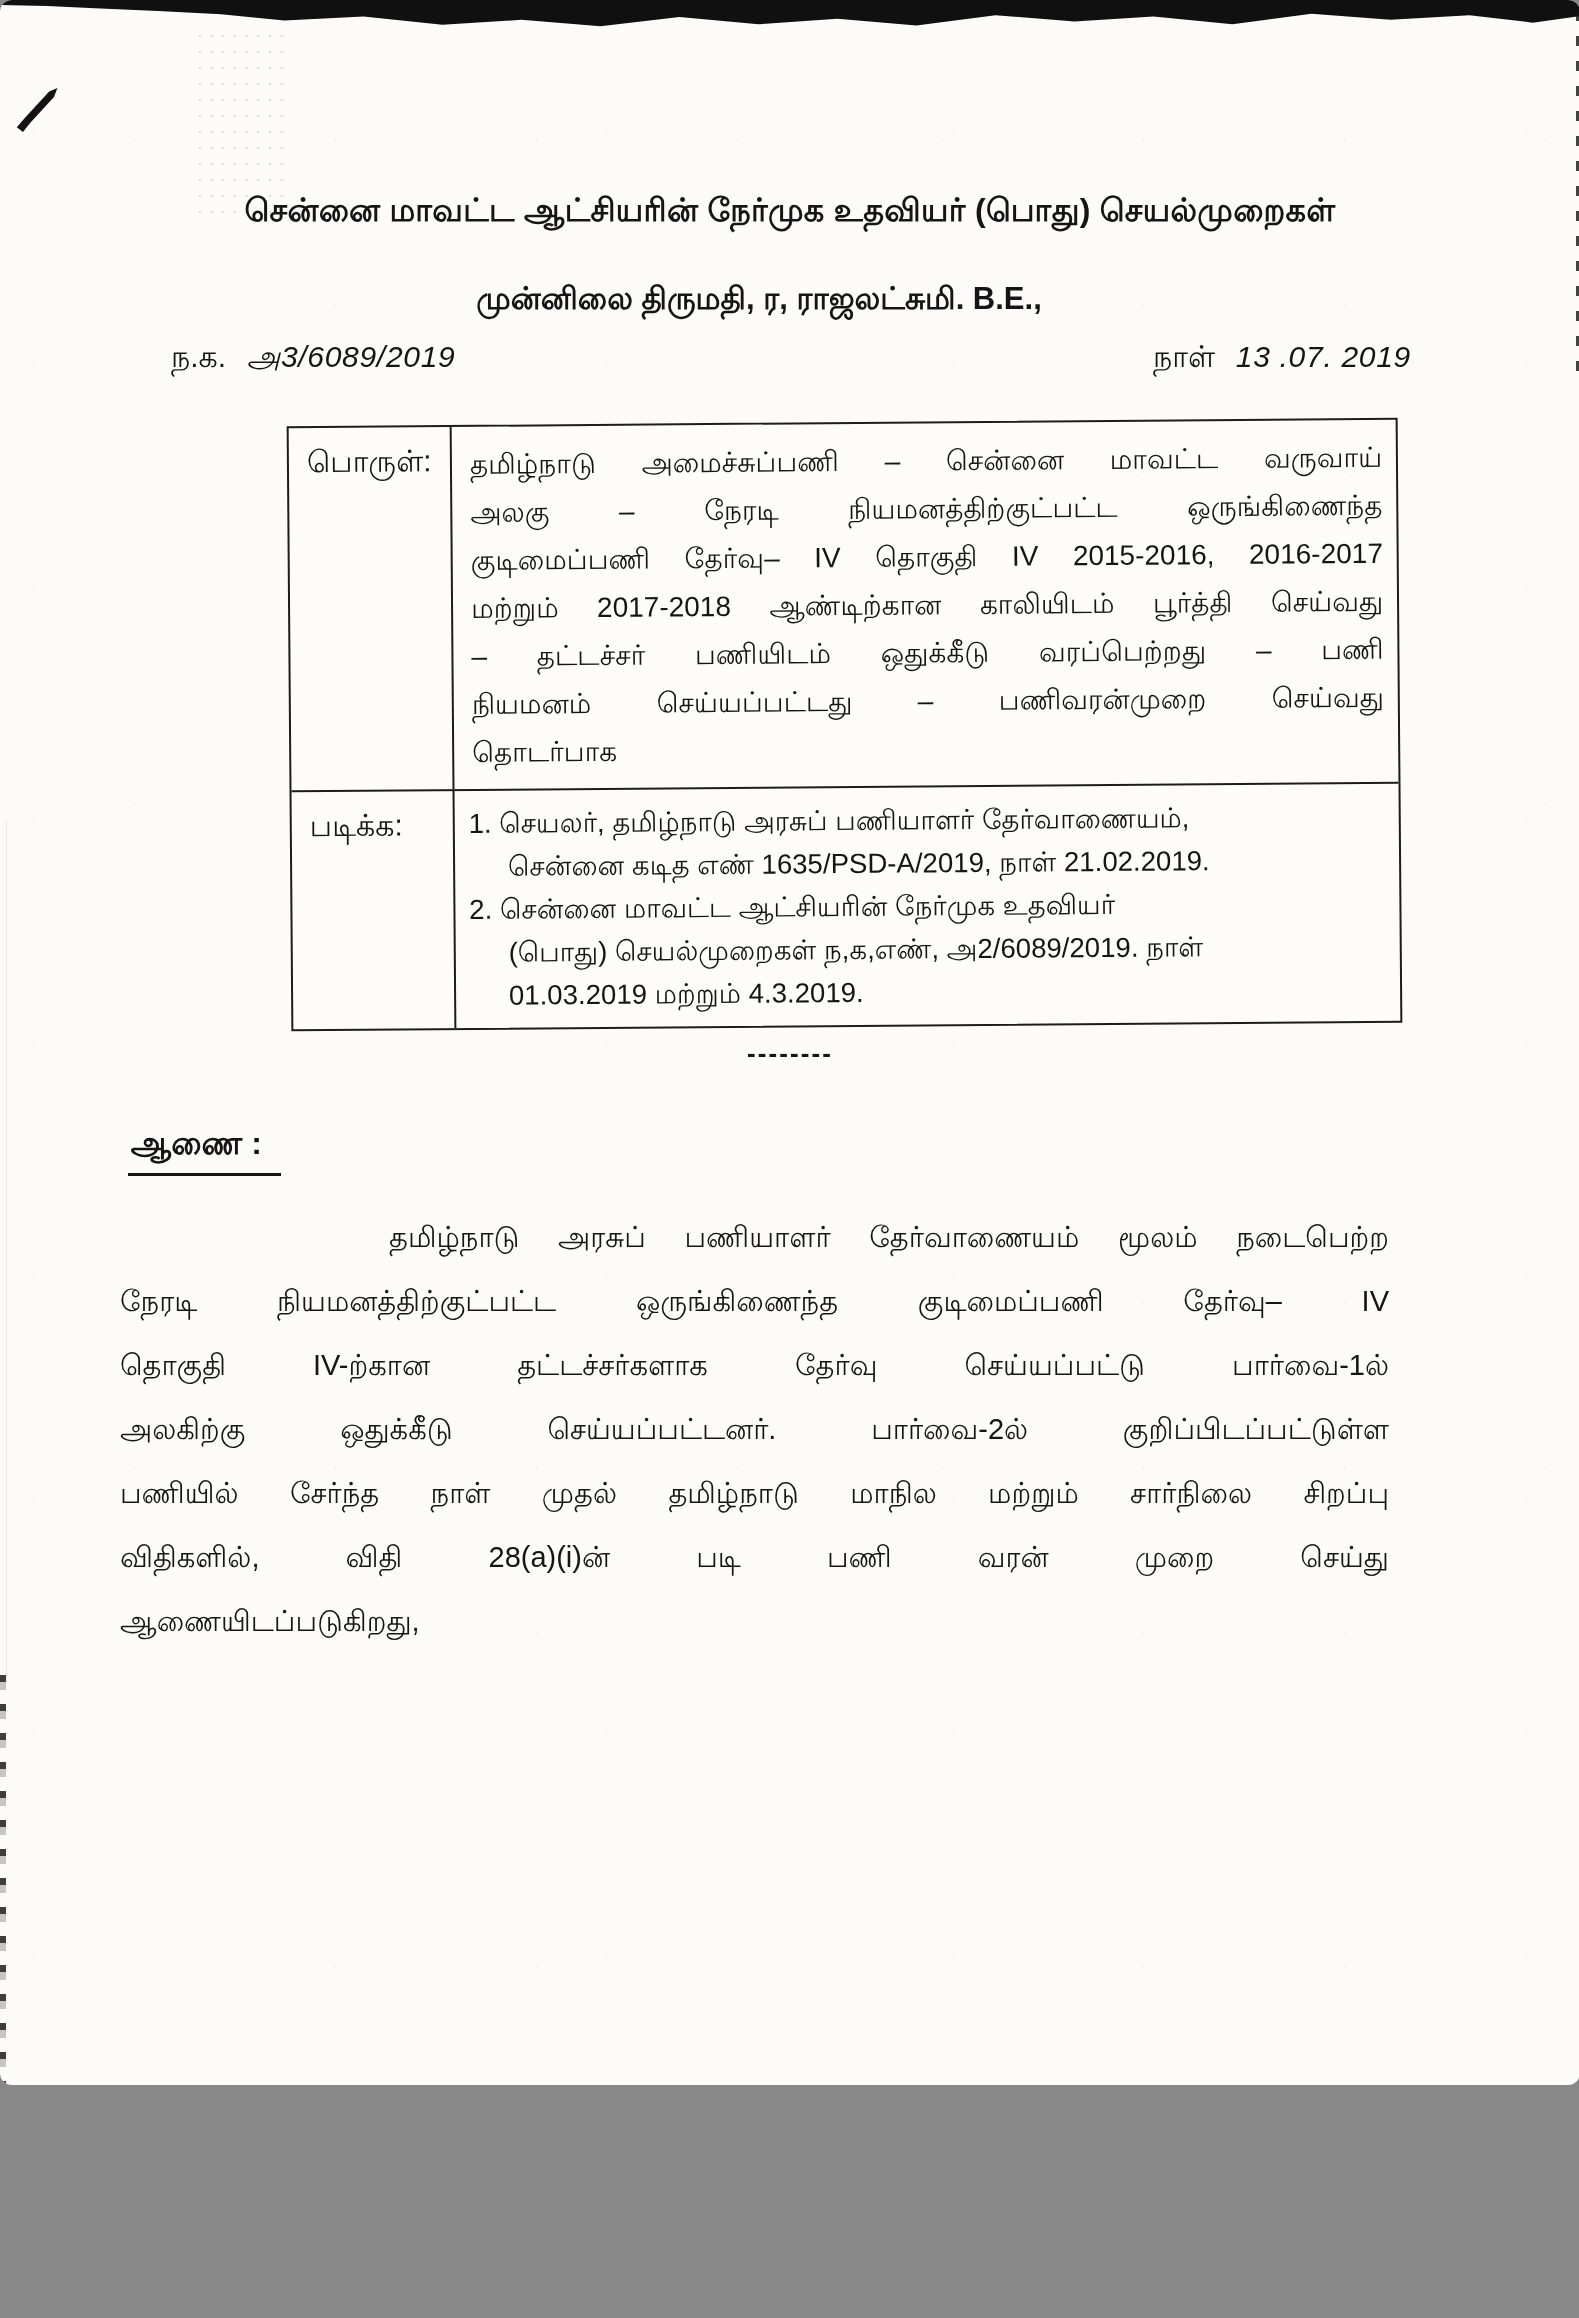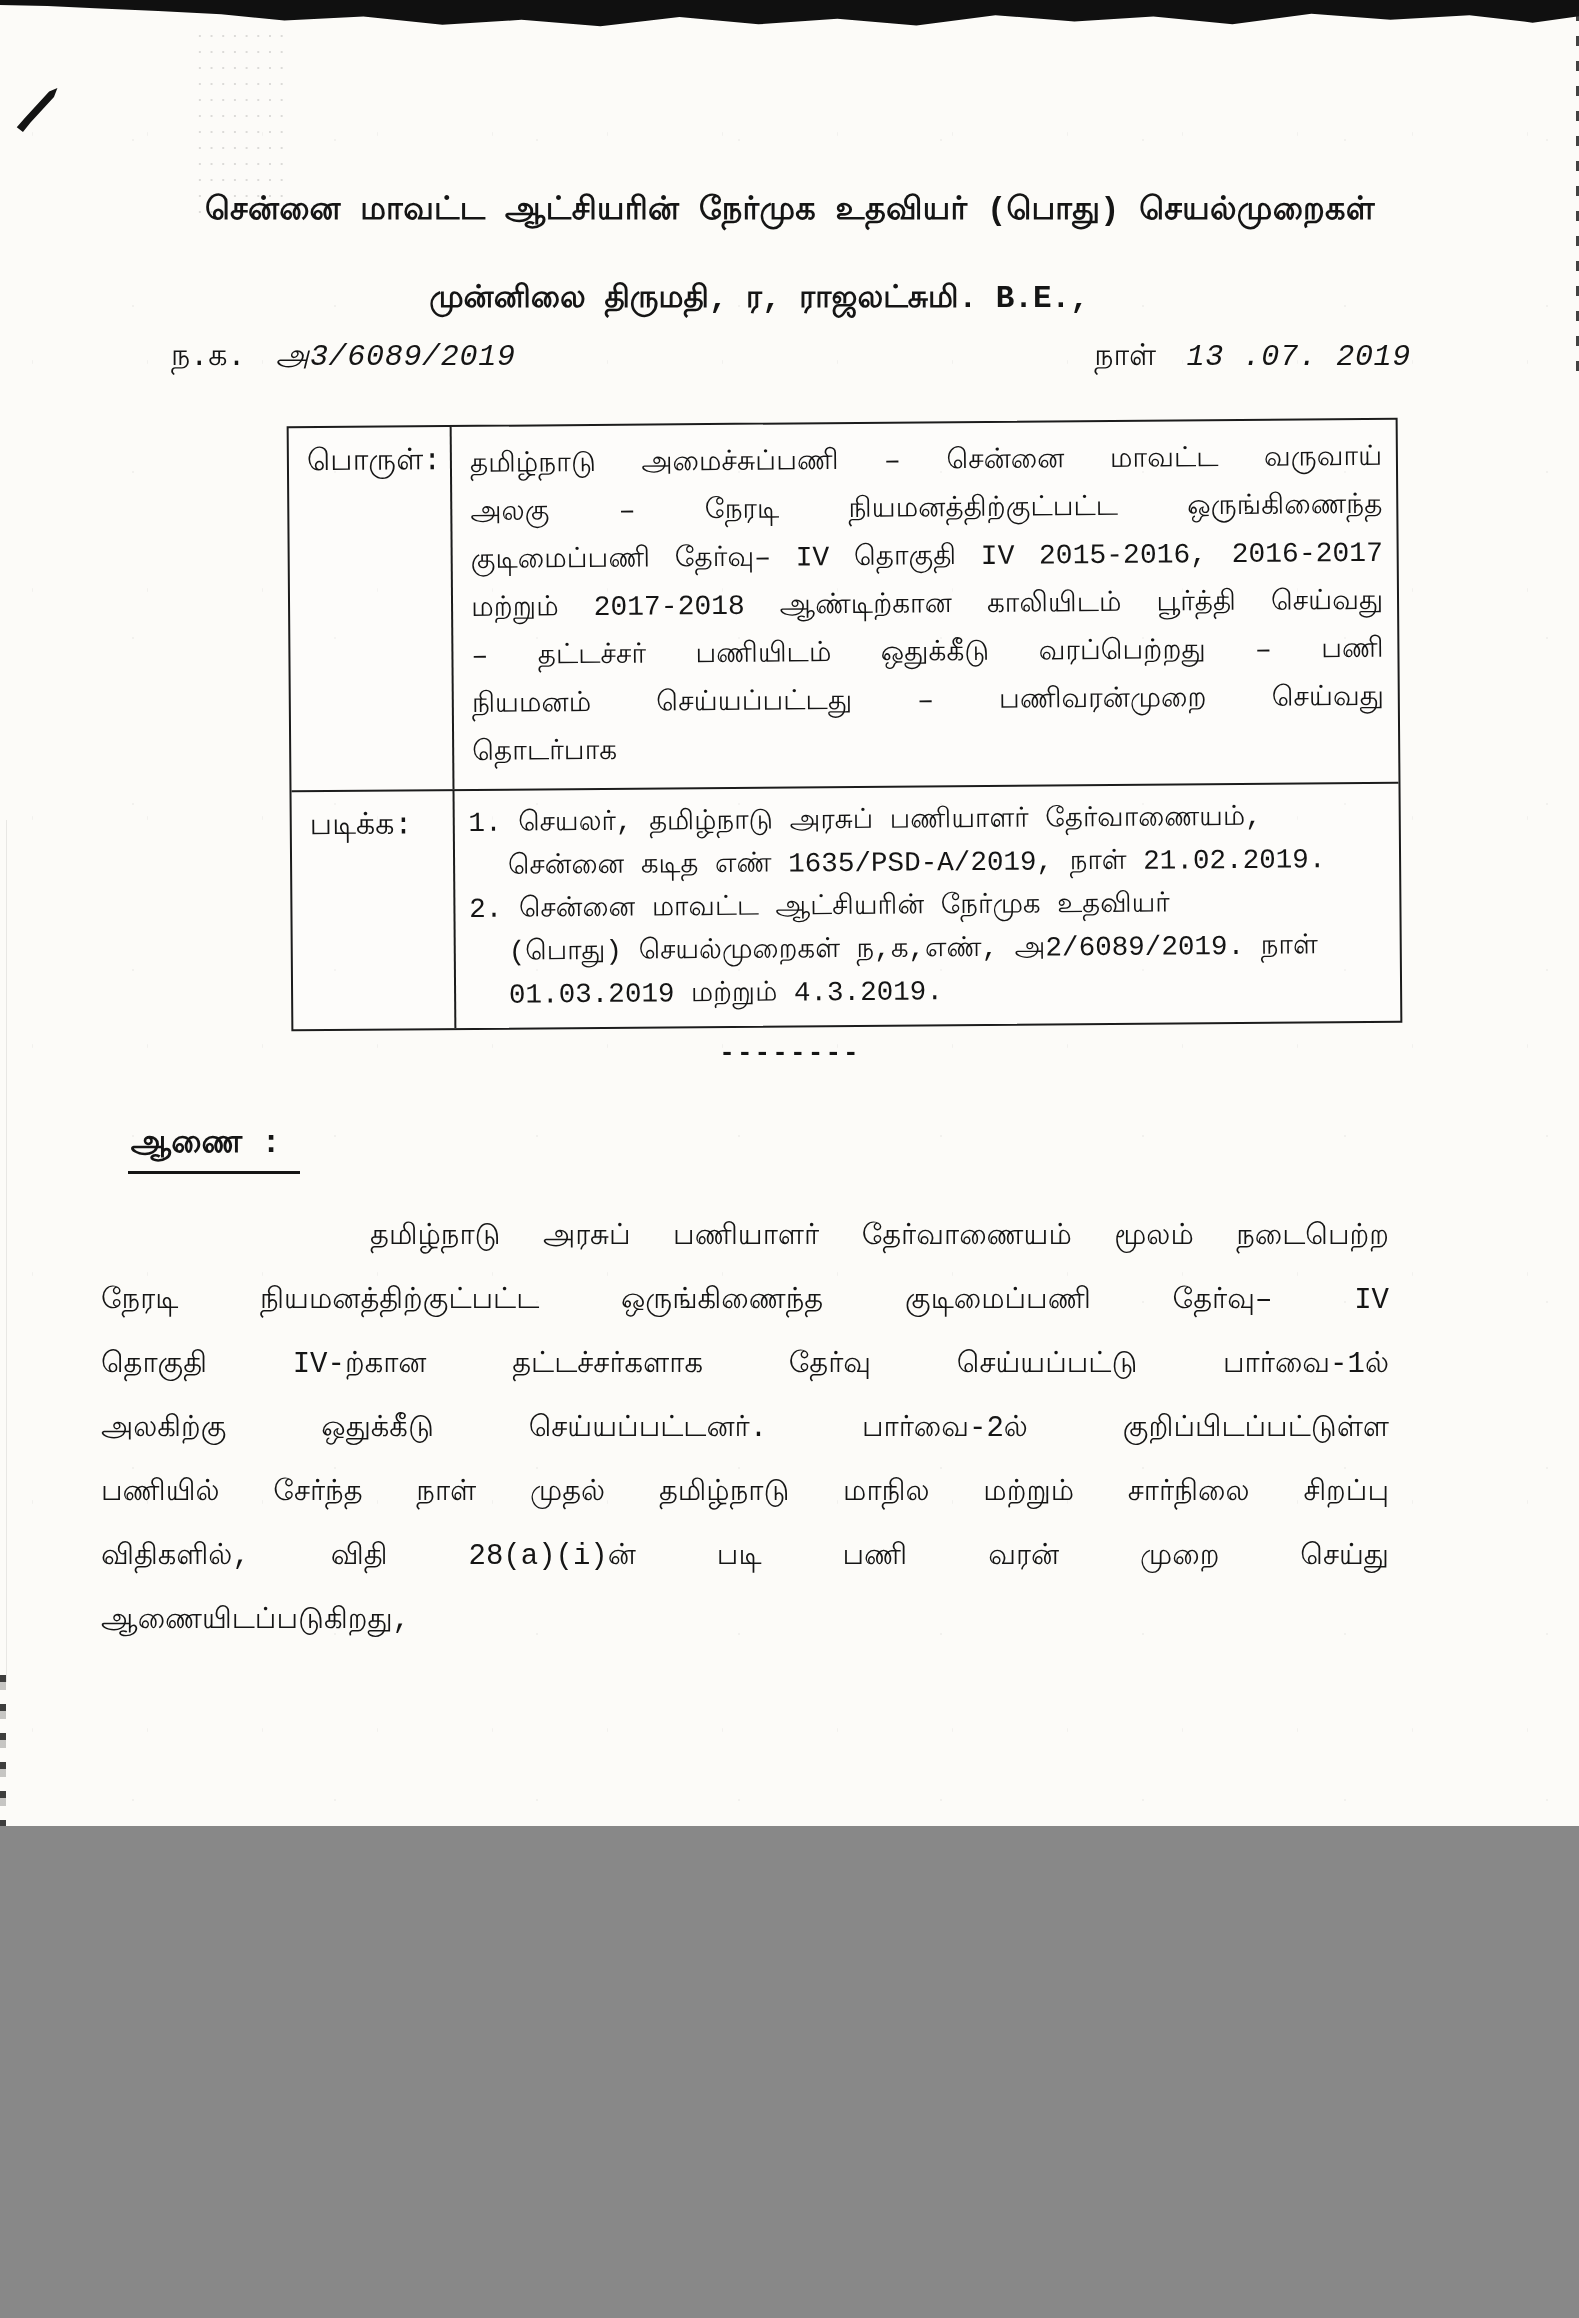--- a/index.html
+++ b/index.html
@@ -1,25 +1,26 @@
 <!DOCTYPE html>
 <html style="font-size:11px"><head>
 <meta charset="utf-8">
 <style>
   html,body{margin:0;padding:0;background:#888;}
   .page{
-    position:relative; width:1580px; height:1826px; margin:0 auto;
+    position:relative; width:1580px; height:2085px; margin:0 auto;
     background:#fcfbf8;
     background-image:
       radial-gradient(rgba(0,0,0,.055) 0.7px, transparent 1px),
       radial-gradient(rgba(0,0,0,.04) 0.7px, transparent 1px);
     background-size: 202px 166px, 115px 228px;
     background-position: 32px 57px, 90px 20px;
     overflow:hidden; color:#151515;
-    font-family:Liberation Mono, monospace;
+    font-family:Liberation Sans, sans-serif;
+    border-radius:12px;
   }
   
   .scan-band{
     position:absolute; top:0; left:0; right:0; height:27.6px; background:#101010;
     clip-path:polygon(0 0,100% 0,100% 58%,97% 82%,93% 55%,88% 72%,83% 50%,78% 88%,73% 60%,
       68% 78%,63% 55%,58% 92%,53% 68%,48% 88%,43% 62%,38% 95%,33% 72%,28% 90%,23% 60%,
       18% 74%,14% 52%,10% 40%,6% 30%,3% 22%,0 18%);
   }
   .speckle-trail{
     position:absolute; left:194px; top:27.6px; width:96px; height:186px;
@@ -59,21 +60,21 @@
   .read{font-size:27.6px; padding:11px 11px 11px 13.8px;}
   .read .line{line-height:43px;}
   .hang{padding-left:39px;}
   .j{text-align:justify; text-align-last:justify;}
   
   .dashes{position:absolute; top:1038px; left:0; right:0; text-align:center;
     font-size:26px; font-weight:bold; letter-spacing:2.1px;}
   .order-head{position:absolute; top:1125px; left:128px; font-size:32px; font-weight:bold;
     border-bottom:3.4px solid #151515; padding:0 19.3px 6.9px 2.8px;}
   .order-body{position:absolute; top:1205px; left:101px; width:1288px; font-size:29px;}
-  .oline{line-height:64px;}
+  .oline{line-height:64px;margin-left:19px;}
   .first-indent{padding-left:269px;}
 </style>
 </head>
 <body>
 
 <div class="page">
 
   <div class="scan-band"></div>
   <div class="speckle-trail"></div>
   <div class="edge-right"></div>

